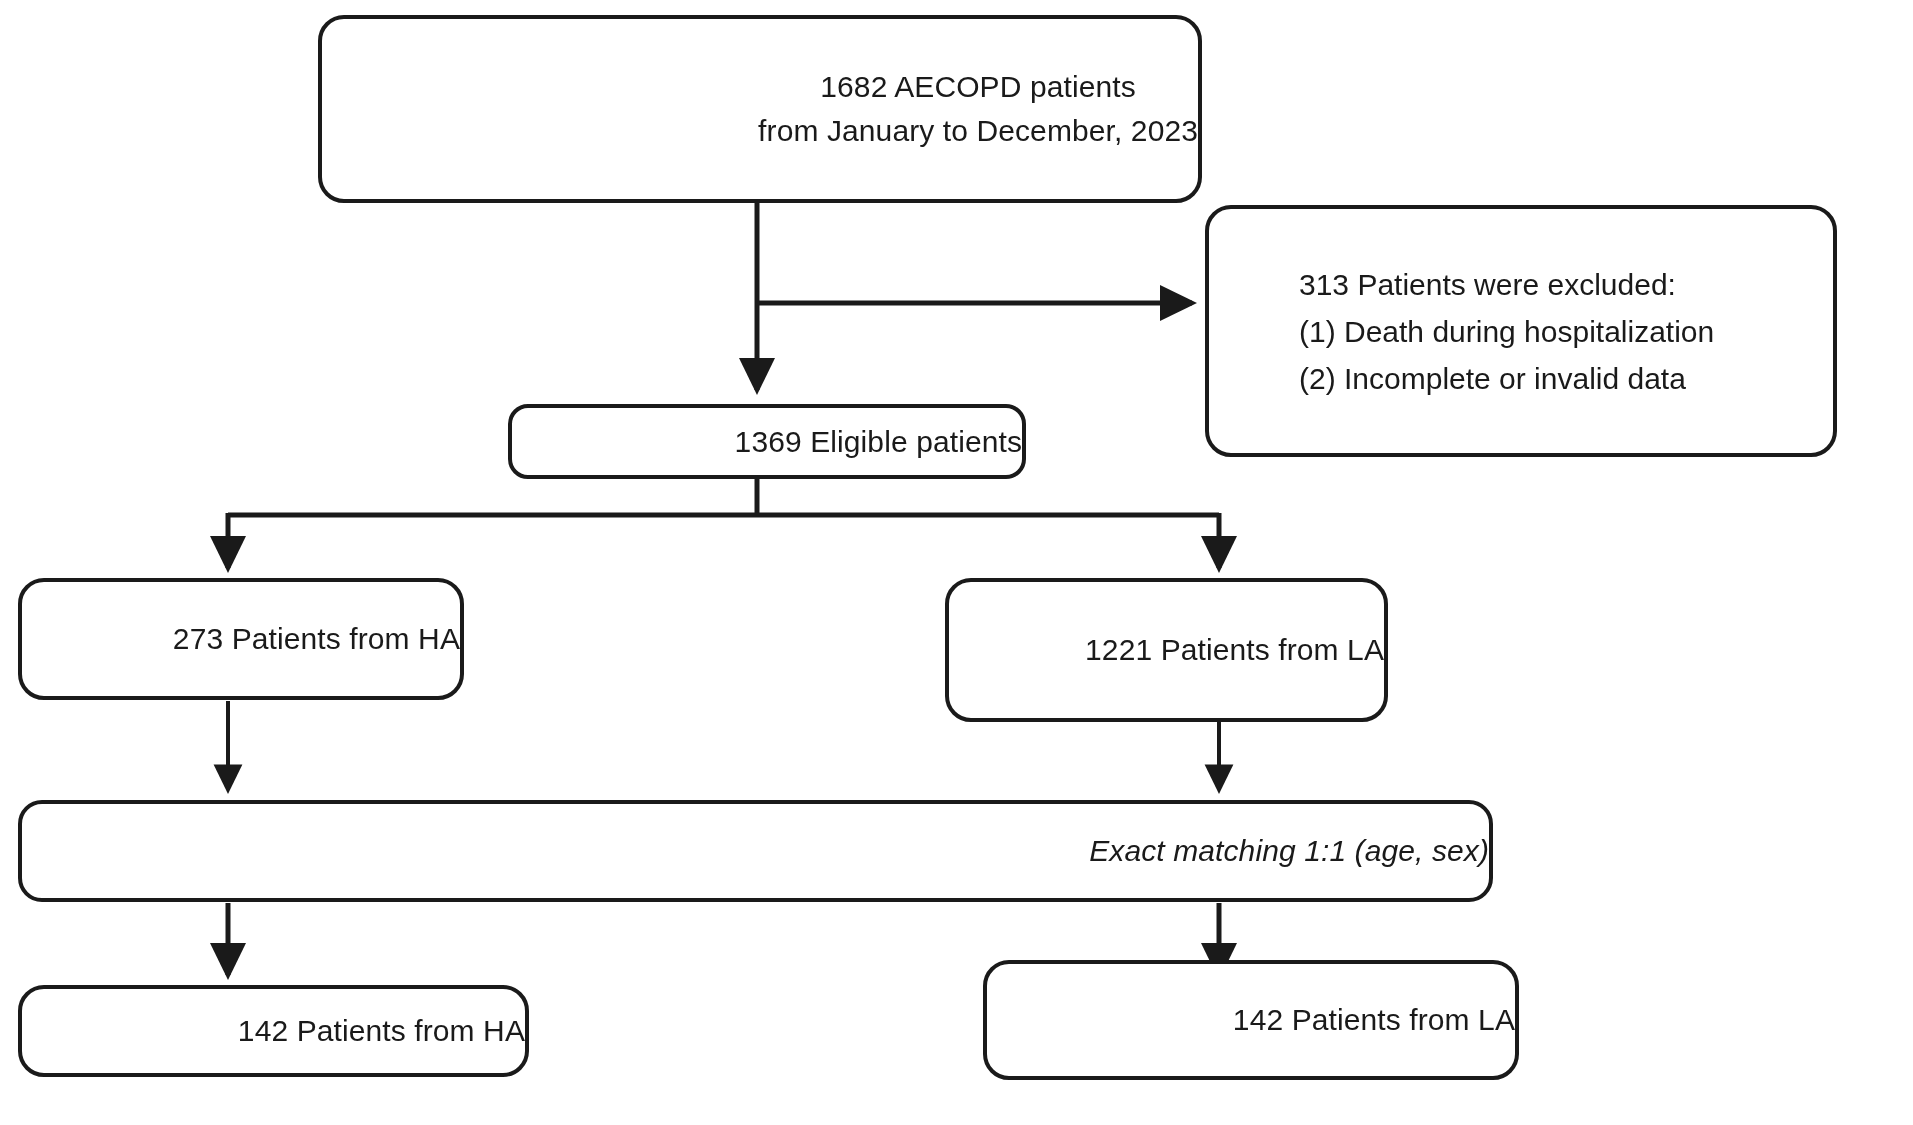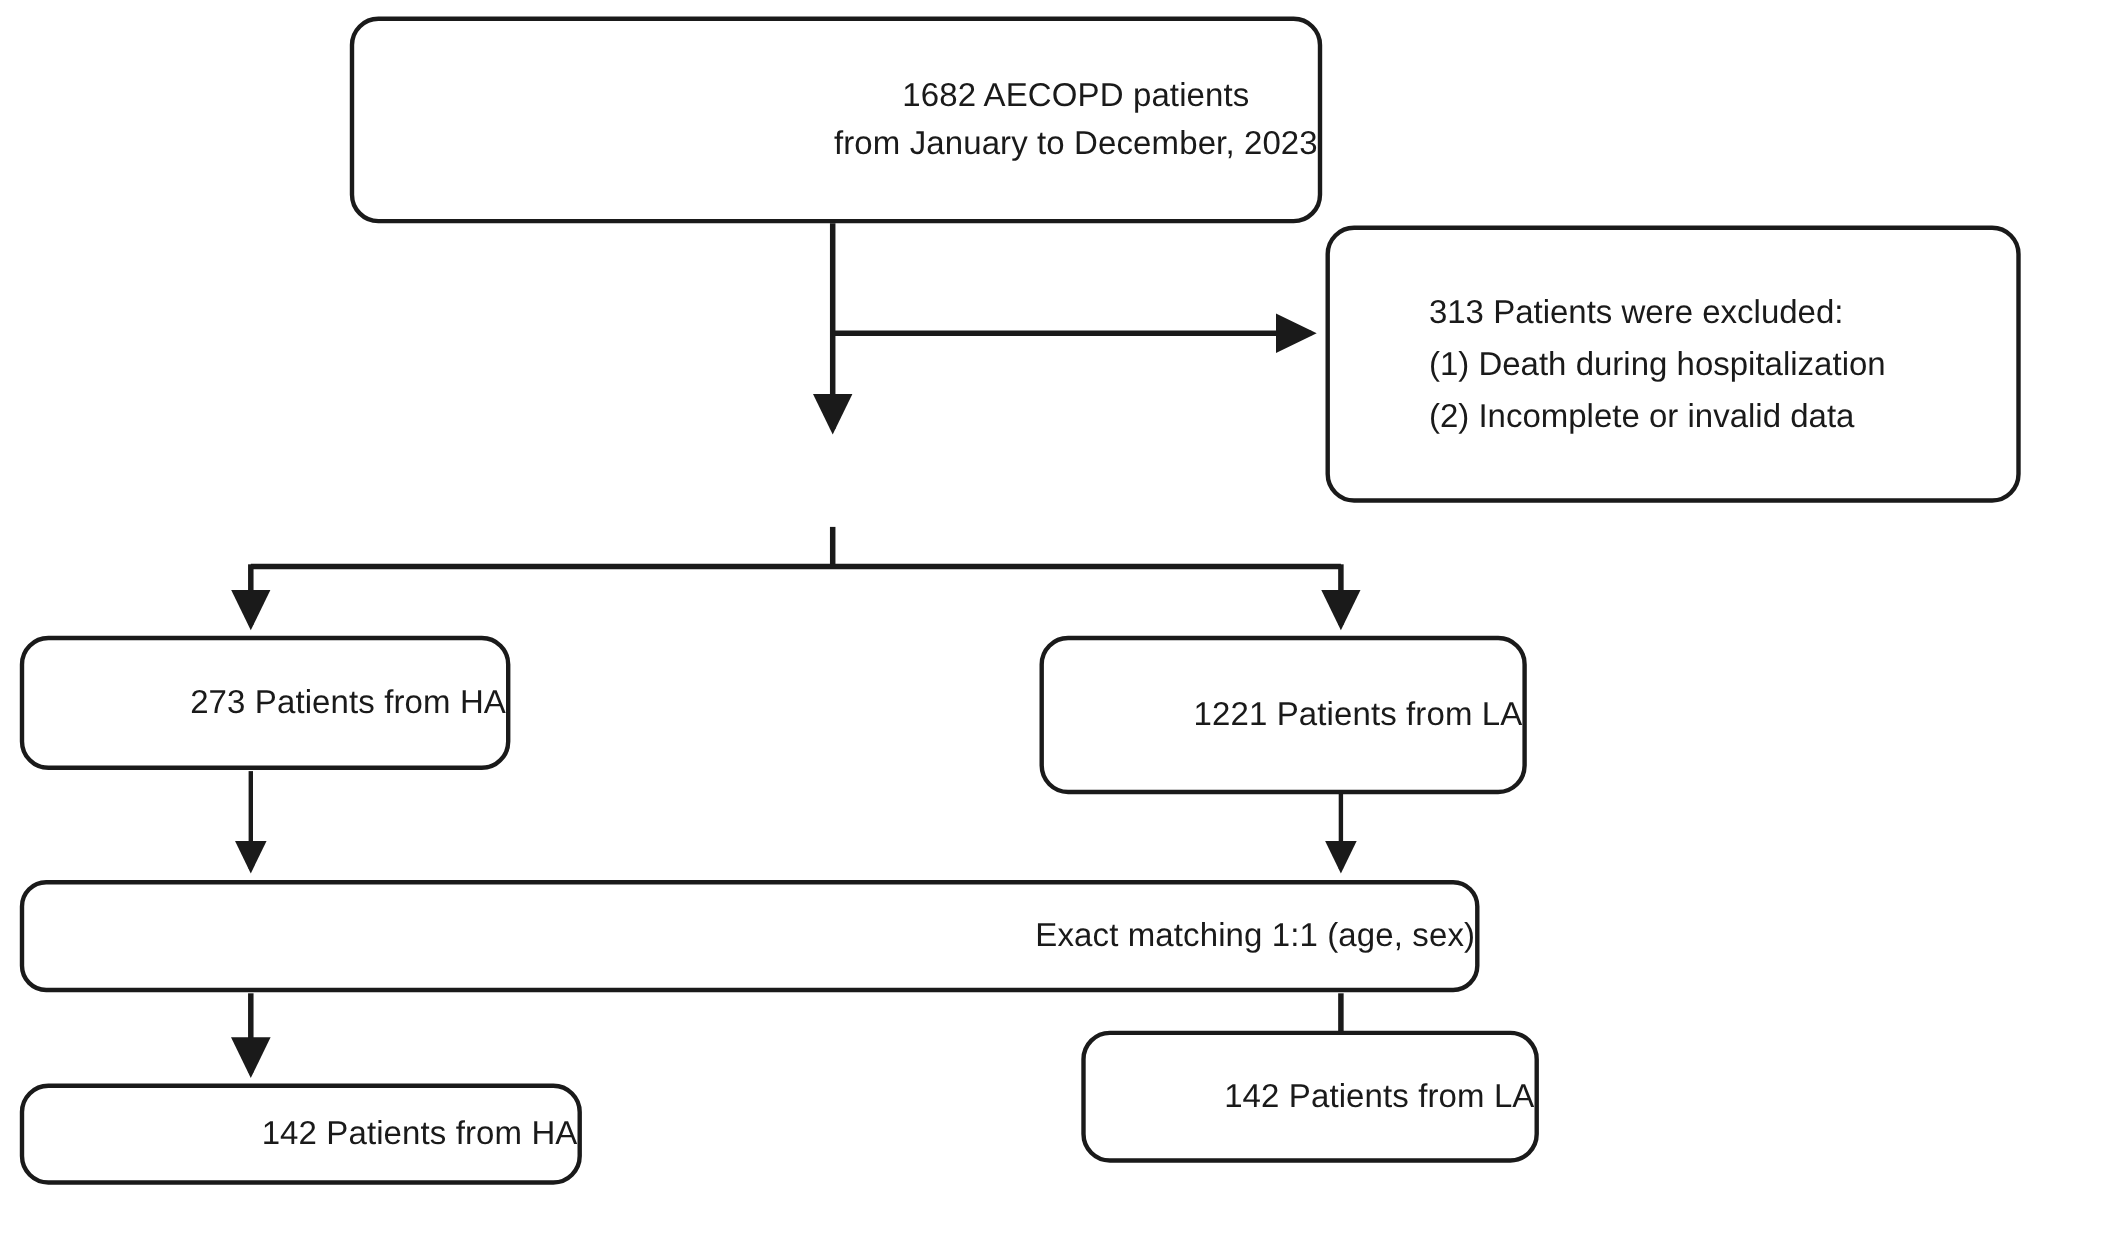--- a/index.html
+++ b/index.html
@@ -50,23 +50,23 @@
     text-align: left;
     white-space: pre-line;
   }
   
   #node-source      { left: 318px;  top: 15px;   width: 884px; height: 188px; }
   #node-excluded    { left: 1205px; top: 205px;  width: 632px; height: 252px;
                       justify-content: flex-start; padding-left: 90px; }
   #node-eligible    { left: 508px;  top: 404px;  width: 518px; height: 75px;  border-radius: 20px; }
   #node-ha-initial  { left: 18px;   top: 578px;  width: 446px; height: 122px; }
   #node-la-initial  { left: 945px;  top: 578px;  width: 443px; height: 144px; }
-  #node-matching    { left: 18px;   top: 800px;  width: 1327px; height: 102px; border-radius: 24px; }
+  #node-matching    { left: 18px;   top: 800px;  width: 1475px; height: 102px; border-radius: 24px; font-style: italic; }
   #node-ha-matched  { left: 18px;   top: 985px;  width: 511px; height: 92px; }
-  #node-la-matched  { left: 983px;  top: 937px;  width: 416px; height: 120px; }
+  #node-la-matched  { left: 983px;  top: 960px;  width: 536px; height: 120px; }
 </style>
 </head>
 <body>
 
 <div id="canvas">
 
   <svg id="flow-svg" viewBox="0 0 1913 1125" xmlns="http://www.w3.org/2000/svg">
     <defs>
       <marker id="arrowhead" markerWidth="8" markerHeight="8" refX="6.4" refY="4" orient="auto" markerUnits="strokeWidth">
         <path d="M0,0.4 L7.4,4 L0,7.6 z" fill="#1a1a1a"></path>
@@ -115,20 +115,23 @@
     <span class="node-text">1682 AECOPD patients
 from January to December, 2023</span>
   </div>
 
   <div class="node-box" id="node-excluded">
     <span class="node-text-left">313 Patients were excluded:
 (1) Death during hospitalization
 (2) Incomplete or invalid data</span>
   </div>
 
+  <div class="node-box" id="node-eligible">
+    <span class="node-text">1369 Eligible patients</span>
+  </div>
 
   <div class="node-box" id="node-ha-initial">
     <span class="node-text">273 Patients from HA</span>
   </div>
 
   <div class="node-box" id="node-la-initial">
     <span class="node-text">1221 Patients from LA</span>
   </div>
 
   <div class="node-box" id="node-matching">

